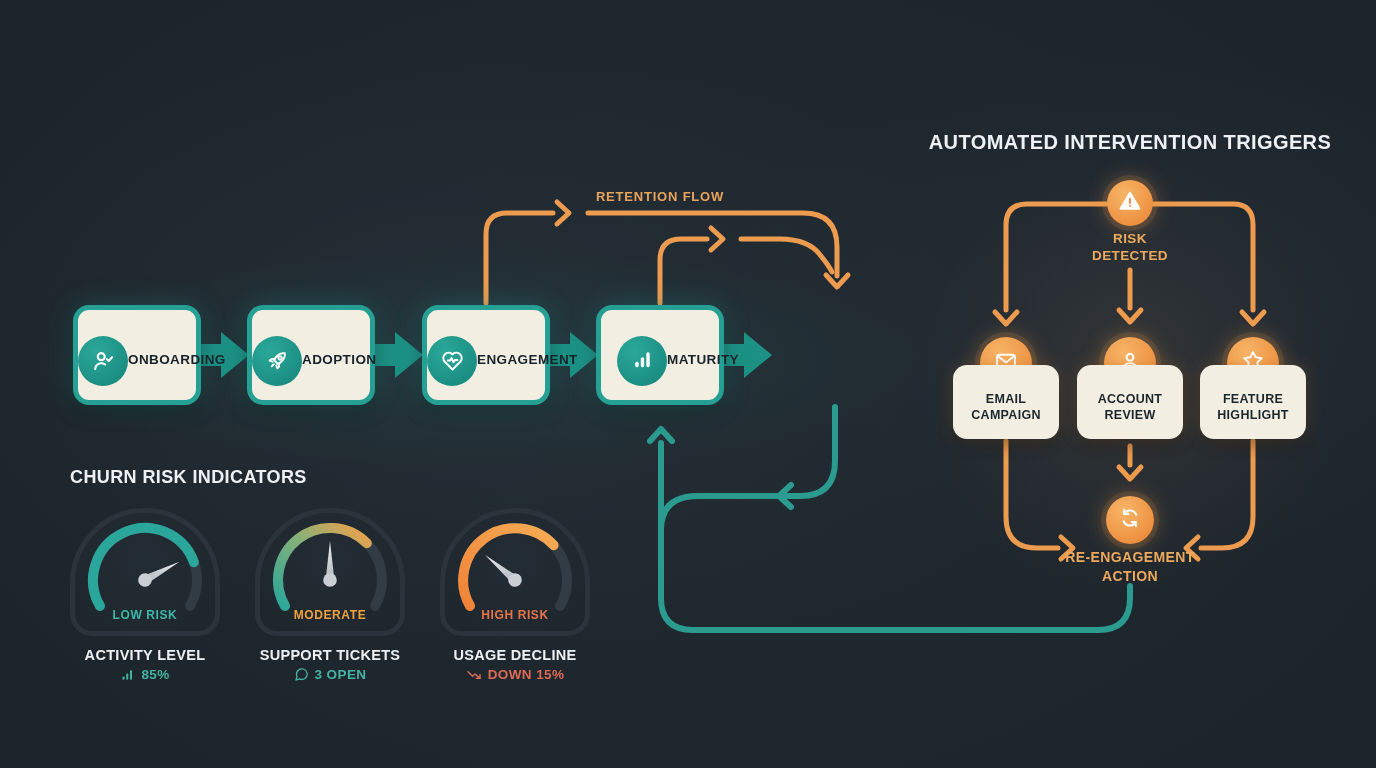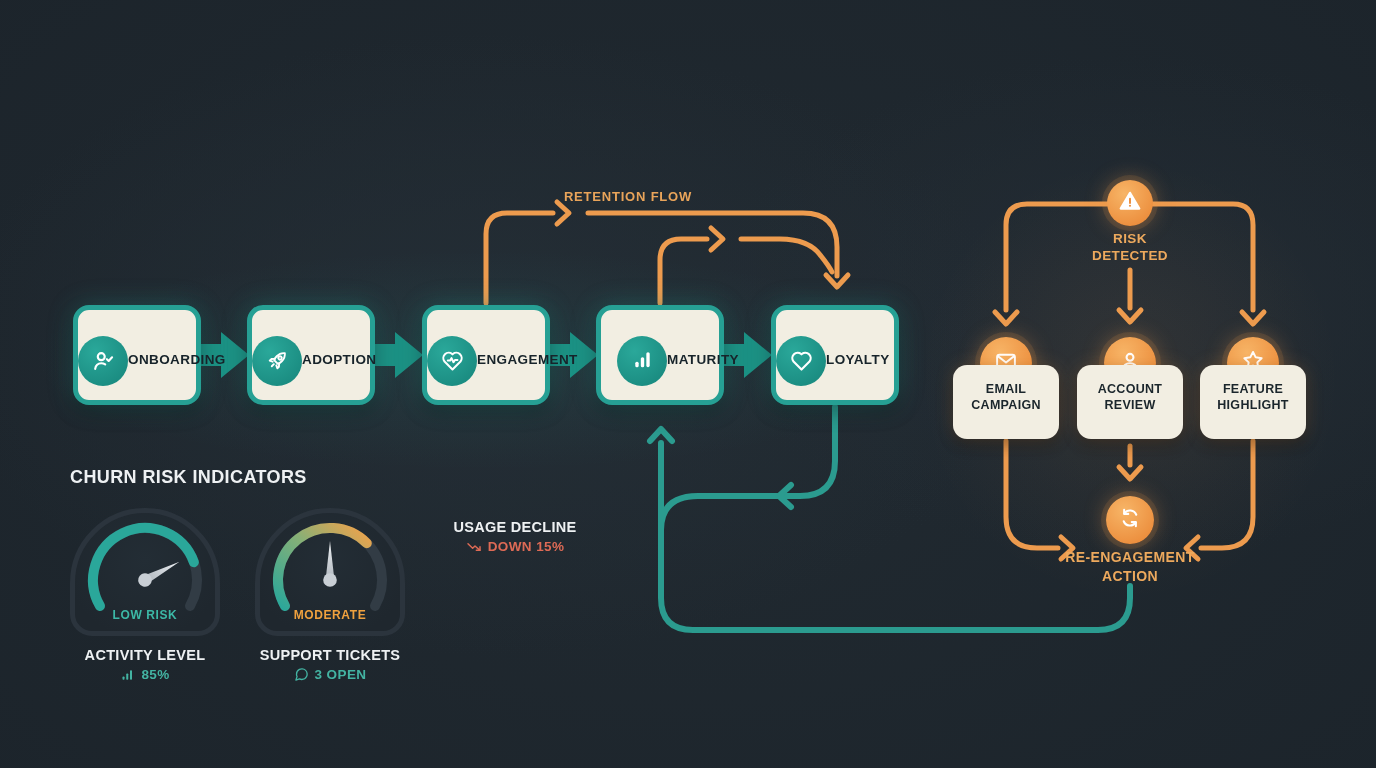--- a/index.html
+++ b/index.html
@@ -49,21 +49,21 @@
     background:radial-gradient(circle at 38% 30%, #f7b567 0%, #ec8e3d 78%);
     display:flex;align-items:center;justify-content:center;
     box-shadow:0 0 0 5px rgba(238,154,77,.12),0 0 22px rgba(238,154,77,.45);
   }
   .node-label{position:absolute;z-index:3;text-align:center;color:#eda95d;font-weight:700;font-size:13.5px;line-height:17px;letter-spacing:.4px;}
   .action-box{
     position:absolute;z-index:2;width:106px;height:74px;top:365px;box-sizing:border-box;
     background:#f2eee2;border-radius:14px;text-align:center;
     box-shadow:0 0 18px rgba(238,154,77,.22),0 7px 14px rgba(0,0,0,.32);
   }
-  .action-label{padding-top:17px;font-size:12.5px;font-weight:700;line-height:15.5px;color:#1b262c;letter-spacing:.3px;}
+  .action-label{padding-top:27px;font-size:12.5px;font-weight:700;line-height:15.5px;color:#1b262c;letter-spacing:.3px;}
 </style>
 </head>
 <body>
 
 <div id="canvas">
 
   <div class="glow" style="left:30px;top:250px;width:900px;height:220px;background:radial-gradient(closest-side,rgba(42,167,154,.10),transparent);"></div>
   <div class="glow" style="left:920px;top:160px;width:420px;height:440px;background:radial-gradient(closest-side,rgba(238,154,77,.08),transparent);"></div>
 
   <svg class="svg-overlay" width="1376" height="768" viewBox="0 0 1376 768">
@@ -116,22 +116,23 @@
     </g>
 
     <g stroke="#2b9b8f" stroke-width="6" fill="none" stroke-linecap="round" stroke-linejoin="round">
       <path d="M835 407 V461 Q835 496 800 496 H698 Q661 496 661 530"></path>
       <polyline points="791,485 779,496 791,507"></polyline>
       <path d="M1130 586 V598 Q1130 630 1098 630 H693 Q661 630 661 598 V443"></path>
       <polyline points="650,441 661,429 672,441"></polyline>
     </g>
   </svg>
 
+  <div class="hdr" style="left:920px;top:131px;width:420px;">AUTOMATED INTERVENTION TRIGGERS</div>
   <div class="hdr hdr-left-align" style="left:70px;top:467px;width:400px;font-size:18px;">CHURN RISK INDICATORS</div>
-  <div class="flow-label" style="left:528px;top:189px;width:200px;">RETENTION FLOW</div>
+  <div class="flow-label" style="left:560px;top:189px;width:200px;">RETENTION FLOW</div>
 
   <div class="stage-box" style="left:73px;">
     <div class="stage-icon">
       <svg width="27" height="27" viewBox="0 0 24 24" fill="none" stroke="#ffffff" stroke-width="1.9" stroke-linecap="round" stroke-linejoin="round">
         <circle cx="10" cy="8.6" r="3.1"></circle>
           <path d="M4.6 19.4c.5-3.3 2.9-5 5.4-5 1.3 0 2.5.4 3.5 1.1"></path>
           <path d="M15 10.8l1.6 1.6 3-3.2"></path>
       </svg>
     </div>
     <div class="stage-label">ONBOARDING</div>
@@ -166,28 +167,20 @@
     <div class="stage-icon">
       <svg width="27" height="27" viewBox="0 0 24 24" fill="#ffffff" stroke="none">
         <rect x="5.6" y="13" width="3" height="5" rx="1.4"></rect>
           <rect x="10.5" y="9" width="3" height="9" rx="1.4"></rect>
           <rect x="15.4" y="4.6" width="3" height="13.4" rx="1.5"></rect>
       </svg>
     </div>
     <div class="stage-label">MATURITY</div>
   </div>
 
-  <div class="stage-box" style="left:771px;">
-    <div class="stage-icon">
-      <svg width="27" height="27" viewBox="0 0 24 24" fill="none" stroke="#ffffff" stroke-width="1.9" stroke-linecap="round" stroke-linejoin="round">
-        <path d="M12 20 4.9 12.9A4.8 4.8 0 0 1 11.7 6.2l.3.3.3-.3a4.8 4.8 0 0 1 6.8 6.7z"></path>
-      </svg>
-    </div>
-    <div class="stage-label">LOYALTY</div>
-  </div>
 
   <div class="gauge-card" style="left:70px;">
     <div class="gauge-panel">
       <svg width="150" height="128" viewBox="0 0 150 128">
         <path d="M30 98 A52 52 0 1 1 120 98" stroke="#323c45" stroke-width="10" fill="none" stroke-linecap="round"></path>
         <path d="M30 98 A52 52 0 1 1 123.9 54.2" stroke="#2aa79a" stroke-width="10" fill="none" stroke-linecap="round"></path>
         <g transform="rotate(62 75 72)">
           <path d="M75 33 L70.8 70 L79.2 70 Z" fill="url(#ng1)"></path>
           <circle cx="75" cy="72" r="6.8" fill="#c9cfd5"></circle>
         </g>
@@ -241,20 +234,41 @@
       <span>
         <svg width="15" height="15" viewBox="0 0 24 24" fill="none" stroke="#43b3a2" stroke-width="2.1" stroke-linecap="round" stroke-linejoin="round">
           <path d="M21 11.5a8.38 8.38 0 0 1-.9 3.8 8.5 8.5 0 0 1-7.6 4.7 8.38 8.38 0 0 1-3.8-.9L3 21l1.9-5.7a8.38 8.38 0 0 1-.9-3.8 8.5 8.5 0 0 1 4.7-7.6 8.38 8.38 0 0 1 3.8-.9h.5a8.48 8.48 0 0 1 8 8z"></path>
         </svg>
       </span>
       <span>3 OPEN</span>
     </div>
   </div>
 
   <div class="gauge-card" style="left:440px;">
+    <div class="gauge-panel">
+      <svg width="150" height="128" viewBox="0 0 150 128">
+        <path d="M30 98 A52 52 0 1 1 120 98" stroke="#323c45" stroke-width="10" fill="none" stroke-linecap="round"></path>
+        <path d="M30 98 A52 52 0 0 1 113.6 37.2" stroke="url(#gradO3)" stroke-width="10" fill="none" stroke-linecap="round"></path>
+        <g transform="rotate(-50 75 72)">
+          <path d="M75 33 L70.8 70 L79.2 70 Z" fill="url(#ng3)"></path>
+          <circle cx="75" cy="72" r="6.8" fill="#c9cfd5"></circle>
+        </g>
+        <defs>
+          <linearGradient id="gradO3" x1="0" y1="1" x2="1" y2="0">
+              <stop offset="0" stop-color="#ef8337"></stop>
+              <stop offset="1" stop-color="#f6ab55"></stop>
+            </linearGradient>
+          <linearGradient id="ng3" x1="0" y1="0" x2="0" y2="1">
+              <stop offset="0" stop-color="#eceff2"></stop>
+              <stop offset="1" stop-color="#b3bac1"></stop>
+            </linearGradient>
+        </defs>
+      </svg>
+      <div class="gauge-risk risk-high">HIGH RISK</div>
+    </div>
     <div class="gauge-name">USAGE DECLINE</div>
     <div class="gauge-value val-red">
       <span>
         <svg width="16" height="16" viewBox="0 0 24 24" fill="none" stroke="#dd6a55" stroke-width="2.2" stroke-linecap="round" stroke-linejoin="round">
           <polyline points="3,7 10,14 13.5,10.5 21,17"></polyline>
             <polyline points="15.5,17 21,17 21,11.5"></polyline>
         </svg>
       </span>
       <span>DOWN 15%</span>
     </div>

